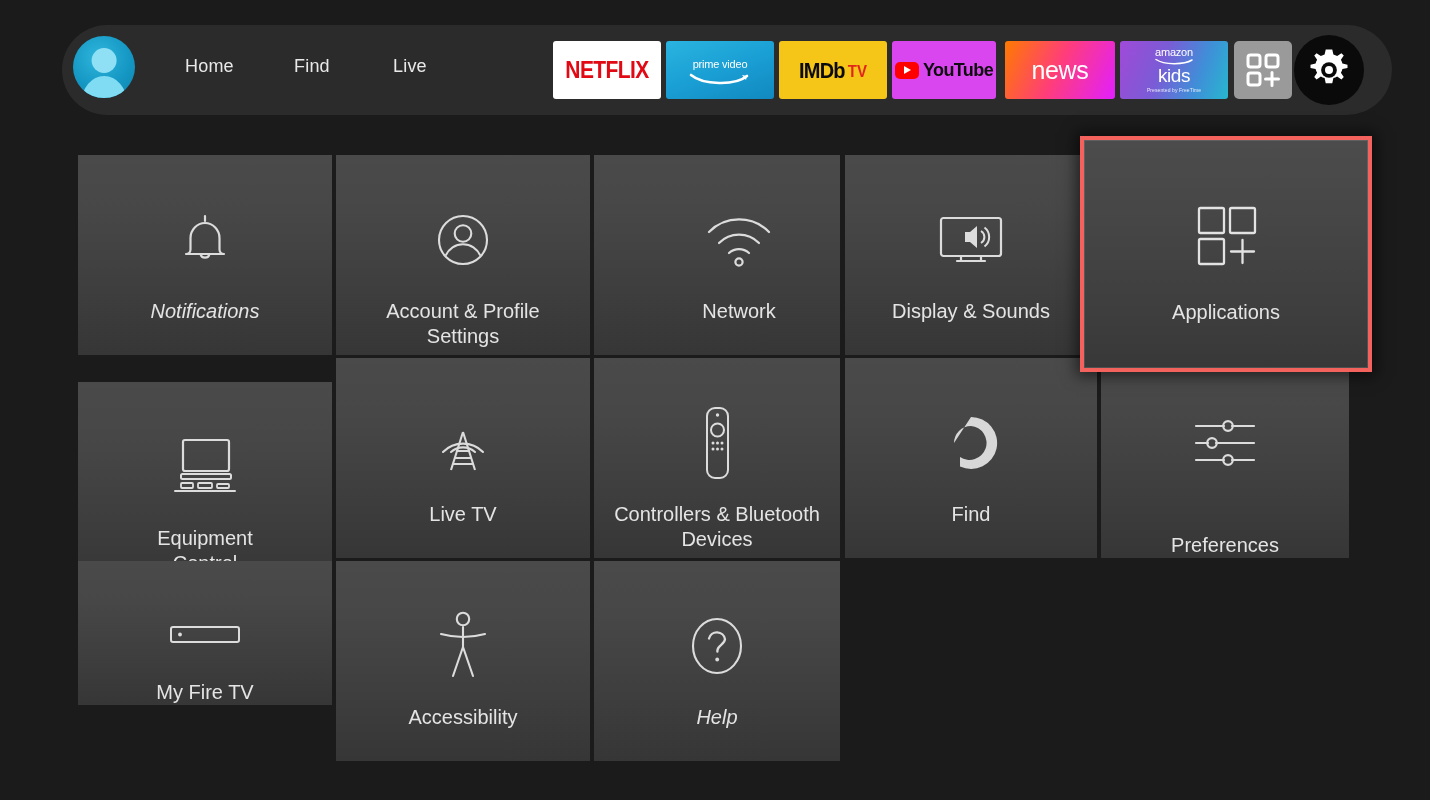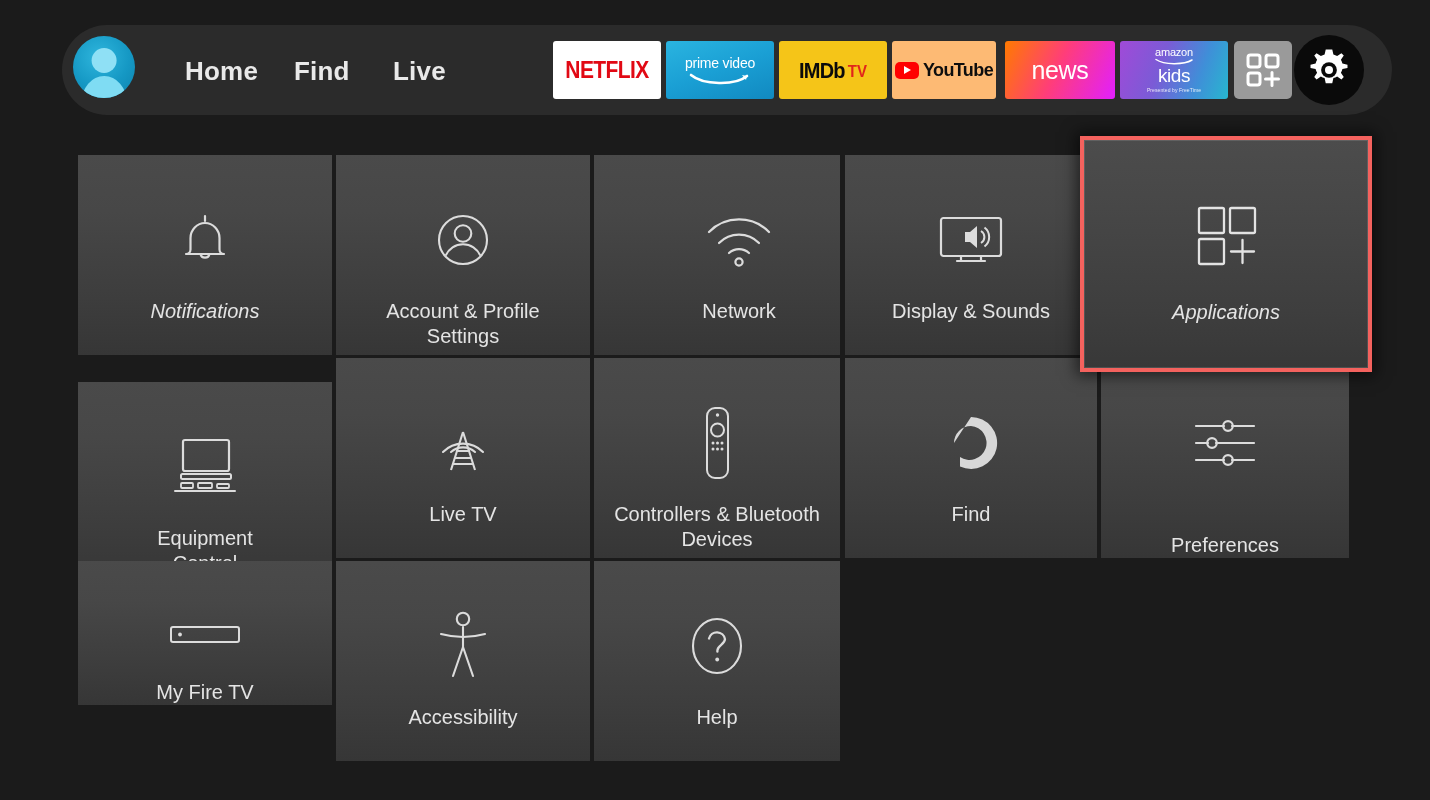--- a/index.html
+++ b/index.html
@@ -57,22 +57,22 @@
     transform: translateX(-50%);
     width: 72%;
     height: 56%;
     border-radius: 50% 50% 0 0 / 75% 75% 0 0;
     background: #7fdcf3;
   }
 
   .navlink {
     position: absolute;
     top: 56px;
-    font-size: 26px;
-    font-weight: bold;
+    font-size: 18px;
+    font-weight: normal;
     color: #e9e9e9;
     letter-spacing: 0.2px;
     white-space: nowrap;
   }
   #nav-home { left: 185px; }
   #nav-find { left: 294px; }
   #nav-live { left: 393px; }
 
   
   .apptile {
@@ -92,34 +92,34 @@
     font-weight: bold;
     font-size: 21px;
     letter-spacing: -0.6px;
     color: #e10914;
     transform: scaleY(1.18);
   }
 
   #app-prime { left: 666px; width: 108px;
     background: linear-gradient(160deg,#2ab4e0 0%,#1a9fd4 50%,#1189c0 100%); }
   #app-prime .pv-wrap { text-align: center; line-height: 1; }
-  #app-prime .pv-text { font-size: 14px; color: #fff; font-weight: 500; letter-spacing: -0.2px; }
+  #app-prime .pv-text { font-size: 11px; color: #fff; font-weight: 500; letter-spacing: -0.2px; }
   #app-prime .pv-smile { display:block; margin: 1px auto 0; }
 
   #app-imdb { left: 779px; width: 108px; background: #f5c518; }
   #app-imdb .imdb-main {
     font-weight: bold; font-size: 20px; color: #0b0b0b; letter-spacing: -0.8px;
     transform: scaleY(1.12);
   }
   #app-imdb .imdb-tv {
     font-weight: bold; font-size: 15px; color: #e1251b; margin-left: 3px;
     transform: scaleY(1.12);
   }
 
-  #app-youtube { left: 892px; width: 104px; background: #fdba74; }
+  #app-youtube { left: 892px; width: 104px; background: #d946ef; }
   #app-youtube .yt-play {
     display: inline-block; width: 24px; height: 17px; border-radius: 5px;
     background: #ff0000; position: relative; margin-right: 4px; vertical-align: middle;
   }
   #app-youtube .yt-play::after {
     content: ""; position: absolute; left: 9px; top: 4.5px;
     border-left: 7px solid #fff; border-top: 4px solid transparent; border-bottom: 4px solid transparent;
   }
   #app-youtube .yt-lbl {
     font-weight: bold; font-size: 18px; color: #0d0d0d; letter-spacing: -0.6px; vertical-align: middle;
@@ -308,21 +308,21 @@
           <rect x="6" y="6" width="60" height="38" rx="2.5" fill="none" stroke="#dcdcdc" stroke-width="2.2"></rect>
           <path d="M22 49 h28 M26 44 v5 M46 44 v5" stroke="#dcdcdc" stroke-width="2.2" stroke-linecap="round" fill="none"></path>
           <path d="M30 20 h5 l7-6 v22 l-7-6 h-5 z" fill="#dcdcdc"></path>
           <path d="M46 19 a7 7 0 0 1 0 12" fill="none" stroke="#dcdcdc" stroke-width="2"></path>
           <path d="M49.5 15.5 a12 12 0 0 1 0 19" fill="none" stroke="#dcdcdc" stroke-width="2"></path>
         </svg>
       </div>
       <div class="cap">Display &amp; Sounds</div>
     </div>
 
-    <div class="tile" id="tile-applications" style="left:1080px; top:136px; width:292px; height:236px;font-style:italic;">
+    <div class="tile" id="tile-applications" style="left:1080px; top:136px; width:292px; height:236px;">
       <div class="ico">
         <svg width="70" height="66" viewBox="0 0 70 66">
           <rect x="8" y="4" width="25" height="25" rx="1.5" fill="none" stroke="#e3e3e3" stroke-width="2.3"></rect>
           <rect x="39" y="4" width="25" height="25" rx="1.5" fill="none" stroke="#e3e3e3" stroke-width="2.3"></rect>
           <rect x="8" y="35" width="25" height="25" rx="1.5" fill="none" stroke="#e3e3e3" stroke-width="2.3"></rect>
           <path d="M51.5 36 v23 M40 47.5 h23" stroke="#e3e3e3" stroke-width="2.3" stroke-linecap="round"></path>
         </svg>
       </div>
       <div class="cap">Applications</div>
     </div>
@@ -411,21 +411,21 @@
           <circle cx="27" cy="9" r="6.2" fill="none" stroke="#dcdcdc" stroke-width="2.1"></circle>
           <path d="M27 17 v20" stroke="#dcdcdc" stroke-width="2.1" stroke-linecap="round"></path>
           <path d="M5 24 q22 6 44 0" fill="none" stroke="#dcdcdc" stroke-width="2.1" stroke-linecap="round"></path>
           <path d="M27 37 L17 66" fill="none" stroke="#dcdcdc" stroke-width="2.1" stroke-linecap="round"></path>
           <path d="M27 37 L37 66" fill="none" stroke="#dcdcdc" stroke-width="2.1" stroke-linecap="round"></path>
         </svg>
       </div>
       <div class="cap">Accessibility</div>
     </div>
 
-    <div class="tile" id="tile-help" style="left:594px; top:561px; width:246px; height:200px;">
+    <div class="tile" id="tile-help" style="left:594px; top:561px; width:246px; height:200px;font-style:italic;">
       <div class="ico">
         <svg width="60" height="66" viewBox="0 0 60 66">
           <ellipse cx="30" cy="33" rx="24" ry="27" fill="none" stroke="#dcdcdc" stroke-width="2.1"></ellipse>
           <path d="M22 25.5 a8.2 8.2 0 0 1 16 0.6 c0 5.2 -7.6 6.2 -7.6 11.4 v1.2" fill="none" stroke="#dcdcdc" stroke-width="2.3" stroke-linecap="round"></path>
           <circle cx="30.2" cy="46.5" r="1.9" fill="#dcdcdc"></circle>
         </svg>
       </div>
       <div class="cap">Help</div>
     </div>
 

